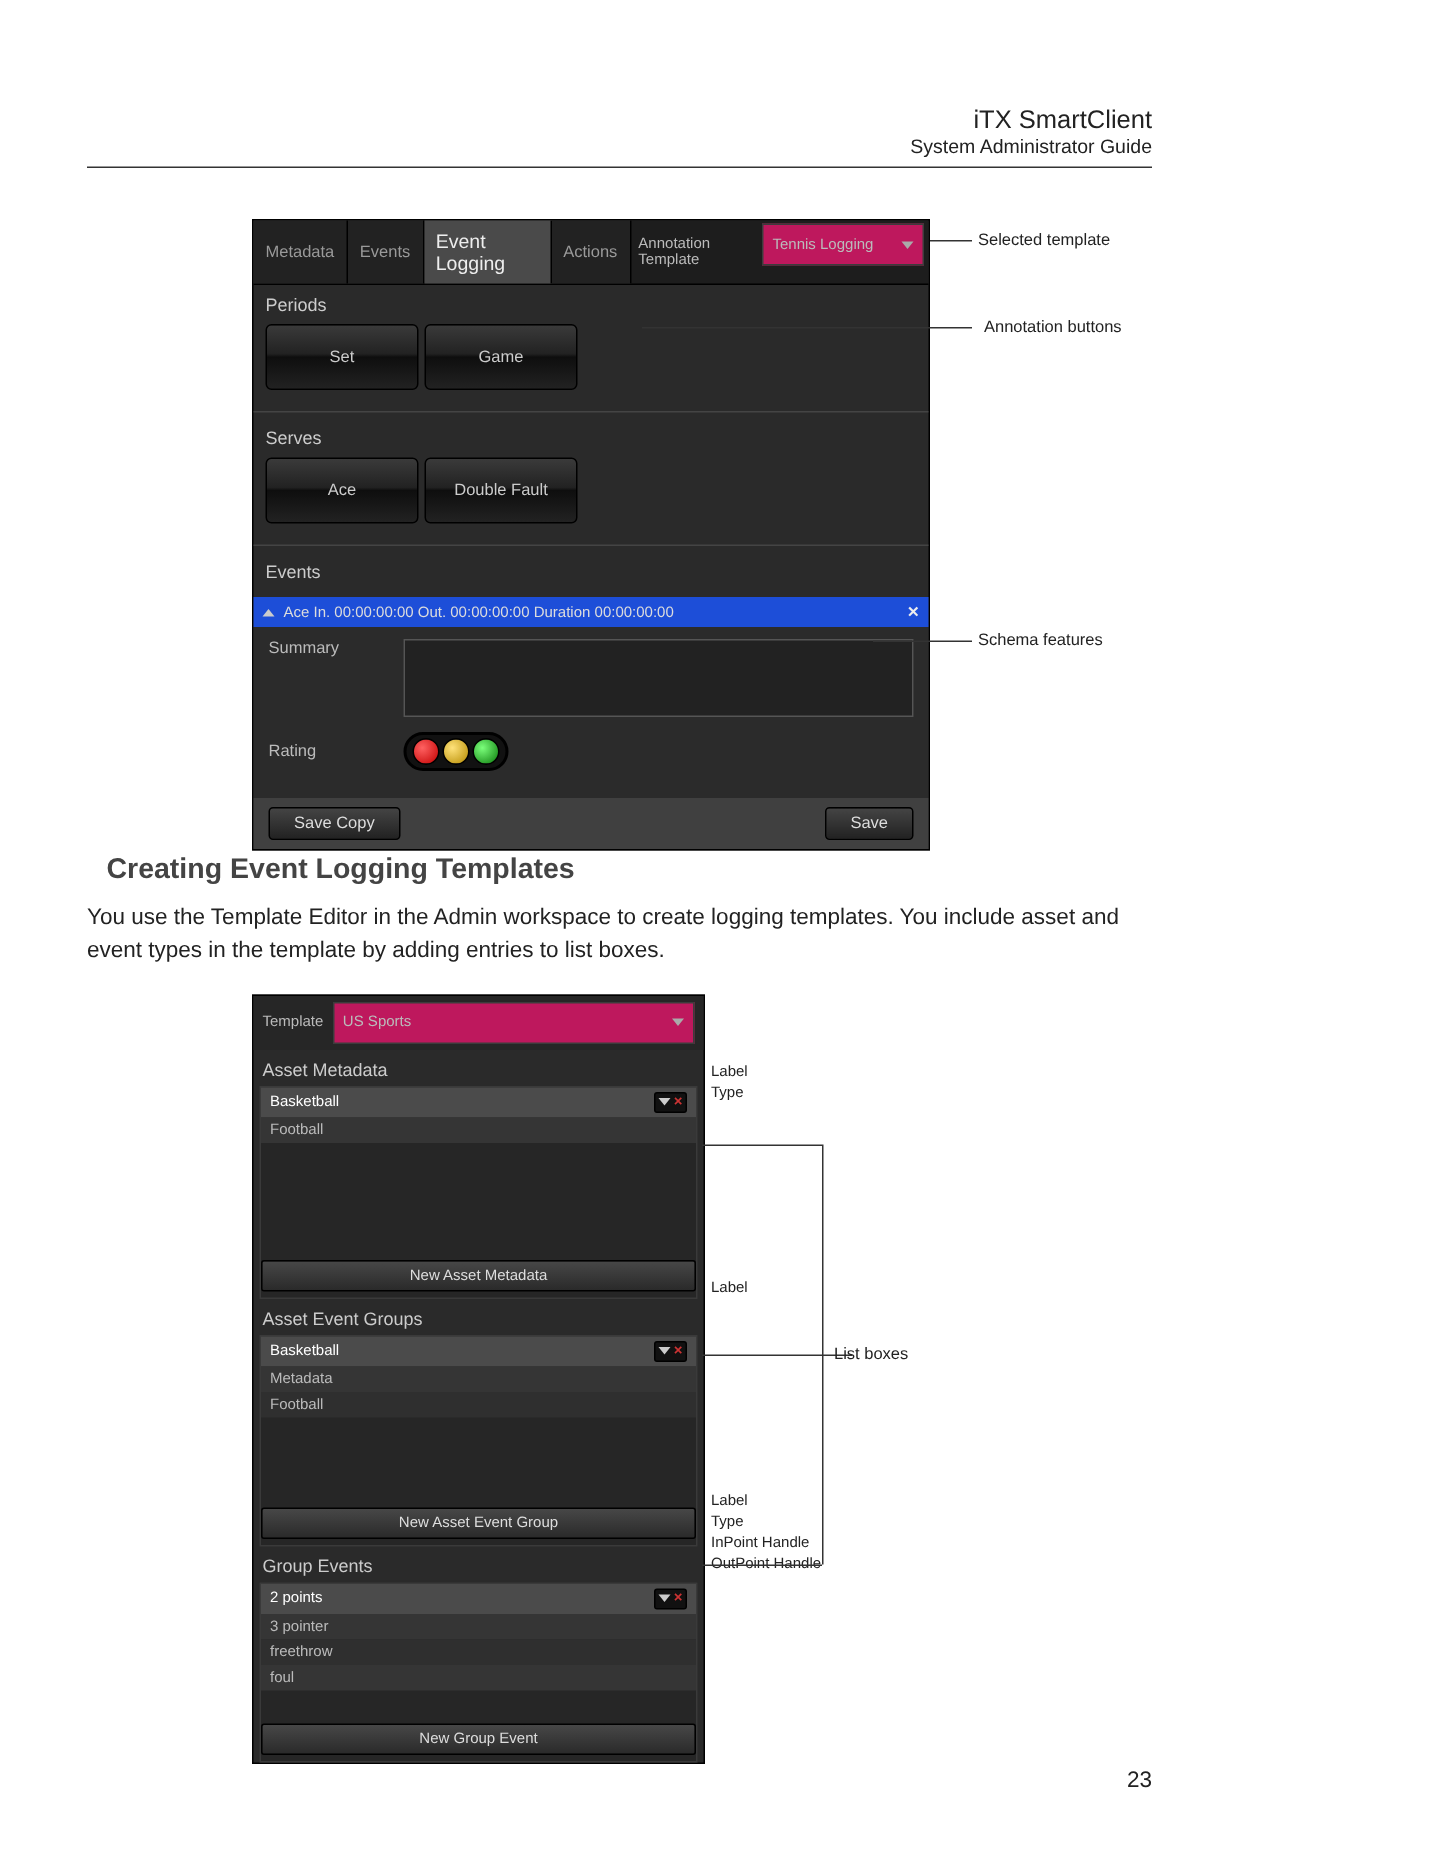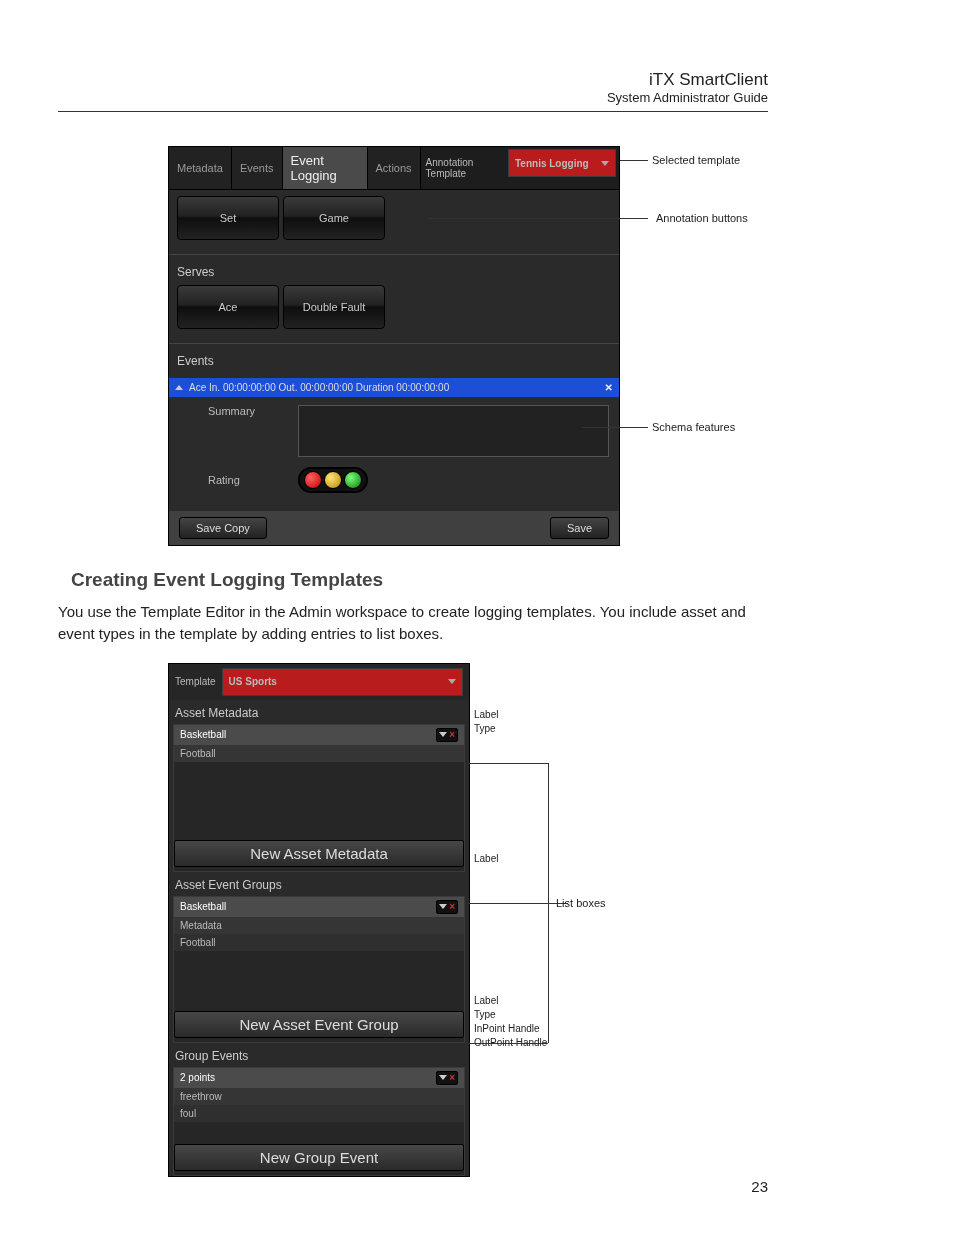--- a/index.html
+++ b/index.html
@@ -28,36 +28,36 @@
   .fig-wrap{position:relative;margin-left:110px;margin-bottom:28px;}
   .fig{background:var(--ui-dark);border:1px solid #000;font-size:11px;color:var(--ui-text);}
   .fig1{width:450px;}
   .fig2{width:300px;}
 
   
   .tabbar{display:flex;align-items:stretch;background:#1d1d1d;border-bottom:1px solid #000;}
   .tab{padding:6px 8px;border-right:1px solid #000;background:var(--tab-inactive);color:var(--ui-text-dim);font-size:11px;display:flex;align-items:center;}
   .tab.active{background:#4a4a4a;color:#eee;font-size:13px;font-weight:500;}
   .tab-label-small{font-size:10px;color:#bbb;padding:0 5px;display:flex;align-items:center;}
-  .template-select{background:#b91c1c;border:1px solid var(--ui-border);color:#bbb;font-size:10px;padding:3px 6px;height:20px;display:flex;align-items:center;justify-content:space-between;min-width:94px;font-weight:bold;}
+  .template-select{background:#be185d;border:1px solid var(--ui-border);color:#bbb;font-size:10px;padding:3px 6px;height:20px;display:flex;align-items:center;justify-content:space-between;min-width:94px;}
   .chev-down{width:0;height:0;border-left:4px solid transparent;border-right:4px solid transparent;border-top:5px solid #aaa;}
   .chev-up{width:0;height:0;border-left:4px solid transparent;border-right:4px solid transparent;border-bottom:5px solid #ccc;display:inline-block;}
 
   .panel-section{padding:6px 8px 10px 8px;}
   .panel-title{color:#ccc;font-size:12px;margin-bottom:6px;}
   .btn-row{display:flex;gap:4px;}
   .big-btn{width:100px;height:42px;border-radius:4px;border:1px solid #000;background:linear-gradient(to bottom,#3a3a3a 0%,#222 45%,#0e0e0e 50%,#222 100%);color:#ccc;display:flex;align-items:center;justify-content:center;font-size:11px;}
   .thin-hr{border-top:1px solid #444;margin:4px 0;}
 
   .events-bar{background:#1d4ed8;display:flex;align-items:center;padding:4px 6px;gap:6px;font-size:10px;color:#ddd;justify-content:space-between;}
   .events-bar .left{display:flex;align-items:center;gap:6px;}
   .x-icon{font-weight:bold;color:#eee;}
 
   .evt-body{padding:8px 10px;background:#2b2b2b;}
-  .field-row{display:flex;align-items:flex-start;margin-bottom:10px;margin-left:29px;}
+  .field-row{display:flex;align-items:flex-start;margin-bottom:10px;}
   .field-label{width:90px;color:#bbb;font-size:11px;}
   .text-box{flex:1;height:50px;border:1px solid #555;background:#222;}
   .rating-lights{display:flex;gap:2px;border:2px solid #000;border-radius:14px;padding:2px 4px;background:#111;}
   .light{width:16px;height:16px;border-radius:50%;border:1.5px solid #000;}
   .light.red{background:radial-gradient(circle at 35% 35%,#ff6161,#c20000);}
   .light.yellow{background:radial-gradient(circle at 35% 35%,#ffe27a,#b58a00);}
   .light.green{background:radial-gradient(circle at 35% 35%,#7bff7b,#0a7a0a);}
 
   .bottom-bar{display:flex;justify-content:space-between;background:#404040;padding:6px 10px;}
   .flat-btn{background:linear-gradient(to bottom,#444,#222);border:1px solid #000;border-radius:3px;color:#ddd;padding:4px 16px;font-size:11px;}
@@ -72,21 +72,21 @@
   .fig2-head .sel{flex:1;}
   .section-label{color:#ccc;font-size:12px;padding:6px 6px 4px 6px;}
   .list-row{background:#353535;color:#bbb;font-size:10px;padding:3px 6px;display:flex;align-items:center;justify-content:space-between;}
   .list-row:nth-child(odd){background:#2f2f2f;}
   .list-row.sel{background:#4b4b4b;color:#fff;}
   .list-row .ctrls{display:flex;gap:2px;align-items:center;border:1px solid #000;border-radius:2px;background:#111;padding:1px 2px;}
   .mini-chev{width:0;height:0;border-left:4px solid transparent;border-right:4px solid transparent;border-top:5px solid #ccc;}
   .mini-x{color:#c33;font-size:10px;font-weight:bold;line-height:1;}
   .list-box{background:#262626;border:1px solid #3a3a3a;margin:0 4px;}
   .list-body{min-height:74px;}
-  .list-btn{display:block;text-align:center;background:linear-gradient(to bottom,#474747,#2a2a2a);border:1px solid #000;color:#ddd;font-size:15px;padding:4px 0;margin:4px 0;border-radius:2px;}
+  .list-btn{display:block;text-align:center;background:linear-gradient(to bottom,#474747,#2a2a2a);border:1px solid #000;color:#ddd;font-size:10px;padding:4px 0;margin:4px 0;border-radius:2px;}
   .side-labels{position:absolute;font-size:10px;color:#222;}
   .side-labels div{margin-bottom:3px;}
 
   .body-text{font-size:15px;line-height:1.45;max-width:720px;margin:0 0 18px 0;}
   h2.sec{color:var(--heading);font-size:19px;font-weight:600;margin:0 0 10px 13px;}
 </style>
 </head>
 <body>
 
 <div class="page">
@@ -104,20 +104,21 @@
         <div class="tab active">Event Logging</div>
         <div class="tab">Actions</div>
         <div class="tab-label-small">Annotation Template</div>
         <div class="template-select" style="margin:2px 3px;">
           <span>Tennis Logging</span>
           <span class="chev-down"></span>
         </div>
       </div>
 
       <div class="panel-section">
+        <div class="panel-title">Periods</div>
         <div class="btn-row">
           <div class="big-btn">Set</div>
           <div class="big-btn">Game</div>
         </div>
       </div>
       <div class="thin-hr"></div>
       <div class="panel-section">
         <div class="panel-title">Serves</div>
         <div class="btn-row">
           <div class="big-btn">Ace</div>
@@ -217,20 +218,23 @@
       <div class="section-label">Group Events</div>
       <div class="list-box">
         <div class="list-row sel">
           <span>2 points</span>
           <span class="ctrls">
               <span class="mini-chev"></span>
               <span class="mini-x">×</span>
             </span>
         </div>
         <div class="list-row">
+            <span>3 pointer</span>
+          </div>
+        <div class="list-row">
             <span>freethrow</span>
           </div>
         <div class="list-row">
             <span>foul</span>
           </div>
         <div class="list-body" style="min-height:18px;"></div>
         <div class="list-btn">New Group Event</div>
       </div>
     </div>
 

